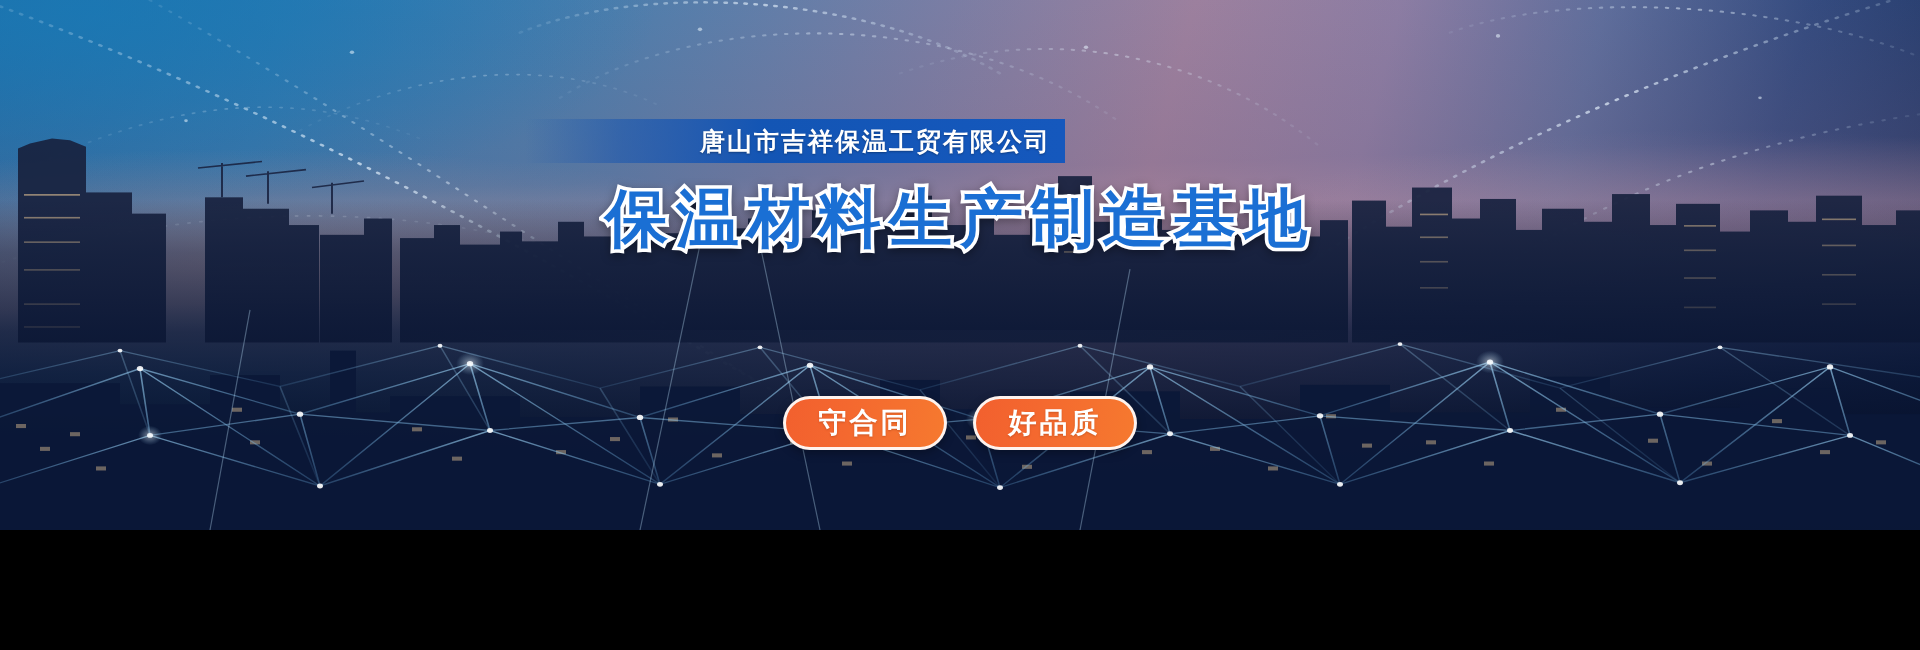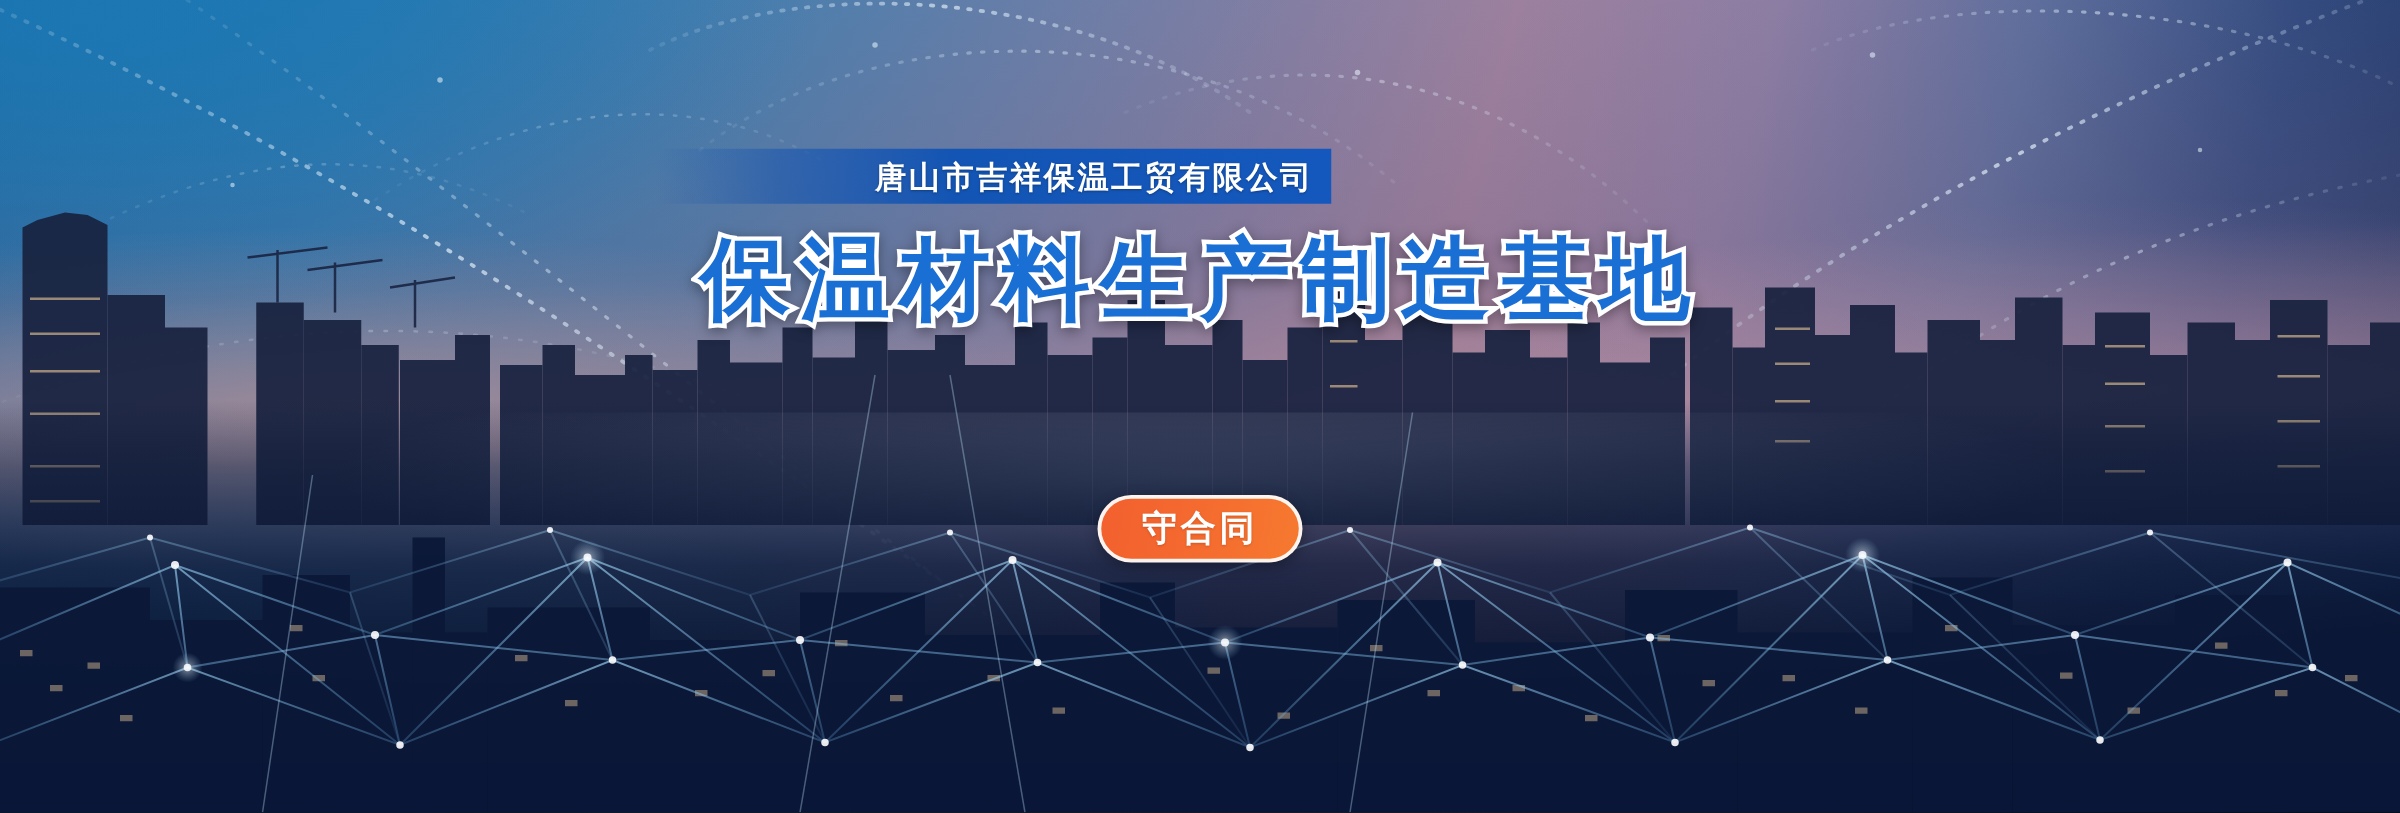--- a/index.html
+++ b/index.html
@@ -1,17 +1,17 @@
 <!DOCTYPE html>
 <html><head>
 <meta charset="utf-8">
 <style>
   html,body{margin:0;padding:0;background:#000;}
   #stage{
-    position:relative;width:1920px;height:650px;overflow:hidden;
+    position:relative;width:1920px;height:530px;overflow:hidden;
     font-family:"Liberation Sans","DejaVu Sans",sans-serif;
   }
 
   
   .sky{
     position:absolute;inset:0;
     background:
       linear-gradient(178deg,
         rgba(33,104,160,0.00) 0%,
         rgba(120,90,120,0.25) 34%,
@@ -67,21 +67,21 @@
   .name-banner span{
     color:#ffffff;font-size:25px;font-weight:bold;letter-spacing:2px;
     text-shadow:0 1px 2px rgba(0,0,0,0.30);white-space:nowrap;
   }
 
   .headline{
     position:absolute;left:0;right:0;top:176px;text-align:center;
   }
   .headline .hl{
     display:inline-block;
-    font-size:72px;font-weight:bold;letter-spacing:8px;
+    font-size:63px;font-weight:bold;letter-spacing:8px;
     color:#1a6fd4;
     -webkit-text-stroke:7px #ffffff;
     paint-order:stroke fill;
     filter:drop-shadow(0 3px 5px rgba(0,0,0,0.35));
     white-space:nowrap;
   }
 
   .pills{
     position:absolute;left:0;right:0;top:396px;
     display:flex;justify-content:center;gap:26px;
@@ -381,16 +381,19 @@
     </div>
 
     <div class="headline">
       <span class="hl">保温材料生产制造基地</span>
     </div>
 
     <div class="pills">
       <div class="pill">
         <span>守合同</span>
       </div>
+      <div class="pill">
+        <span>好品质</span>
+      </div>
     </div>
 
   </div>
 </div>
 
 </body></html>

